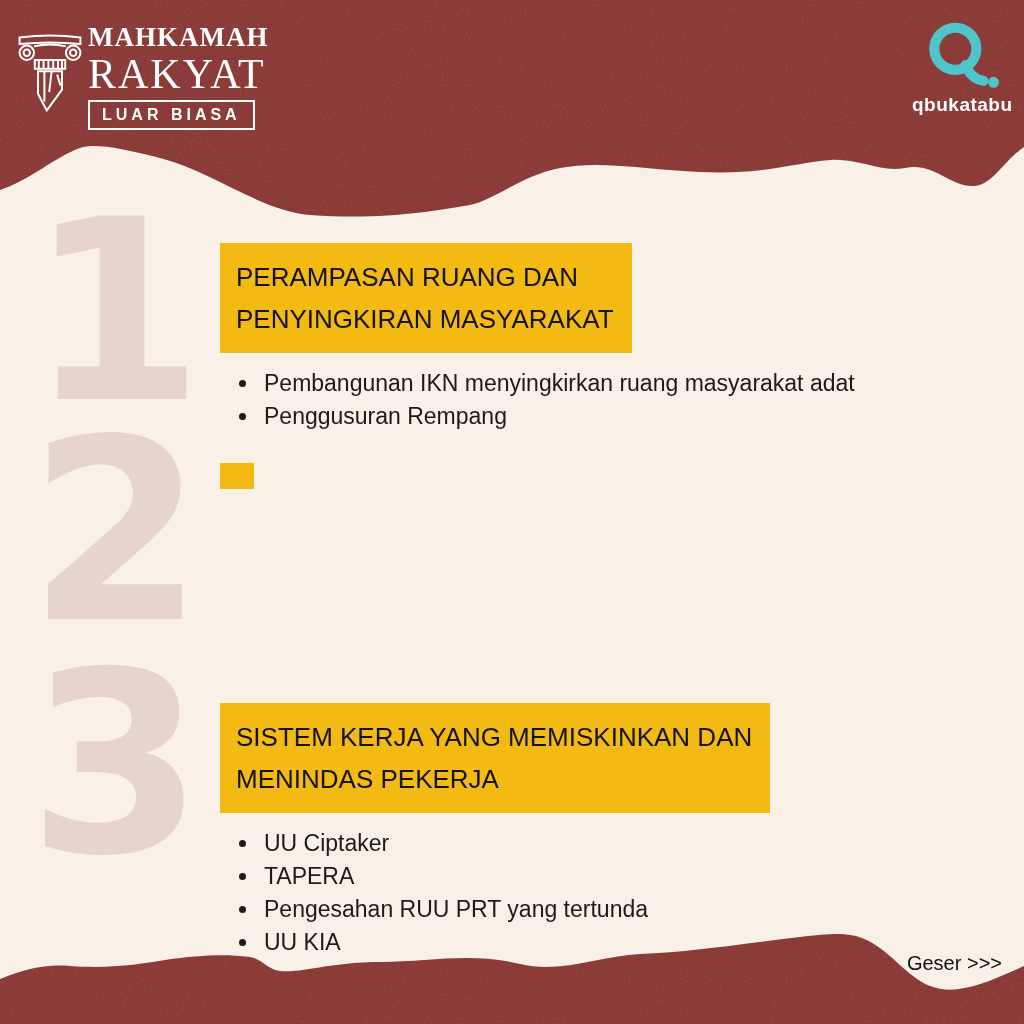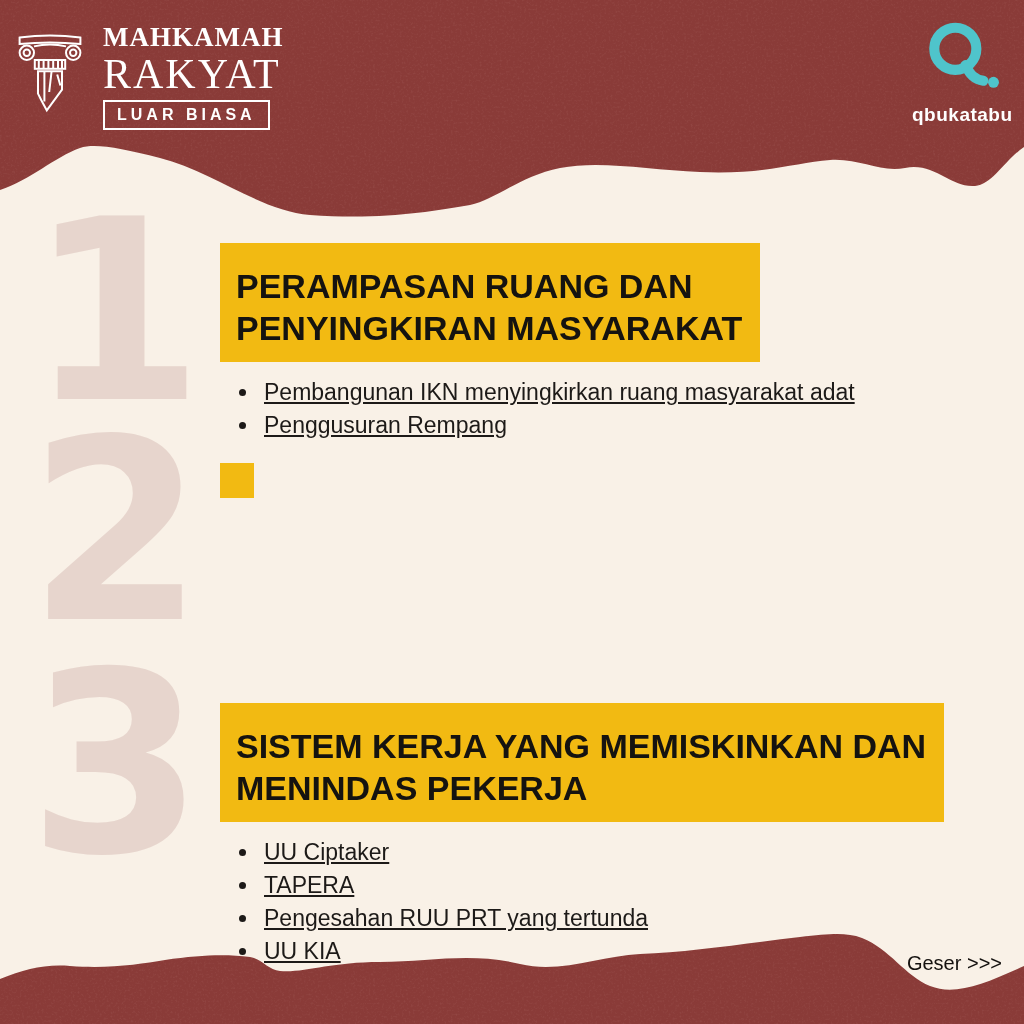--- a/index.html
+++ b/index.html
@@ -15,35 +15,35 @@
   #top-band{top:0;}
   #bottom-band{bottom:0;}
 
   
   .court-logo{
     position:absolute;top:22px;left:14px;
     display:flex;align-items:flex-start;
     color:#ffffff;
   }
   .court-logo .pillar{width:72px;height:96px;margin-top:2px;}
-  .court-text{margin-left:17px;font-family:"Liberation Serif", serif;}
+  .court-text{margin-left:2px;font-family:"Liberation Serif", serif;}
   .court-line1{font-size:27px;font-weight:bold;letter-spacing:1px;line-height:30px;}
   .court-line2{font-size:42px;font-weight:normal;letter-spacing:2px;line-height:44px;}
   .court-line3{
     display:inline-block;margin-top:4px;
     border:2px solid #fff;padding:2px 12px;
     font-family:"Liberation Sans", sans-serif;
     font-size:16px;font-weight:bold;letter-spacing:4px;line-height:22px;
   }
   .brand-logo{
     position:absolute;top:20px;right:16px;width:96px;
     text-align:center;color:#ffffff;
   }
   .brand-logo svg{width:78px;height:74px;display:block;margin:0 auto;}
-  .brand-name{font-size:19px;font-weight:bold;letter-spacing:0.5px;margin-top:10px;}
+  .brand-name{font-size:19px;font-weight:bold;letter-spacing:0.5px;margin-top:0;}
 
   
   .big-num{
     position:absolute;left:18px;width:190px;
     text-align:center;
     font-family:"DejaVu Sans", sans-serif;
     font-weight:800;
     font-size:252px;line-height:252px;
     color:#e7d5cd;
     letter-spacing:-6px;
@@ -54,33 +54,33 @@
 
   
   .section{position:absolute;left:220px;width:720px;}
   #section-1{top:243px;}
   #section-2{top:463px;}
   #section-3{top:703px;}
   .section-title{
     display:inline-block;
     background:#f2ba12;
     color:#151310;
-    padding:22px 18px 13px 16px;
-    font-weight:bold;
-    font-size:34px;line-height:42px;
+    padding:13px 18px 13px 16px;
+    font-weight:normal;
+    font-size:26px;line-height:42px;
     letter-spacing:0px;
   }
   .section-title span{display:block;white-space:nowrap;}
   .bullets{
     margin:14px 0 0 0;
     padding:0 0 0 40px;
     color:#1d1a18;
     font-size:23px;line-height:33px;
   }
-  .bullets li{margin:0;padding-left:4px;text-decoration:underline;}
+  .bullets li{margin:0;padding-left:4px;}
 
   
   .swipe-hint{
     position:absolute;right:22px;top:948px;
     color:#14110f;
     font-size:20px;line-height:30px;
     cursor:pointer;
   }
 </style>
 </head>

